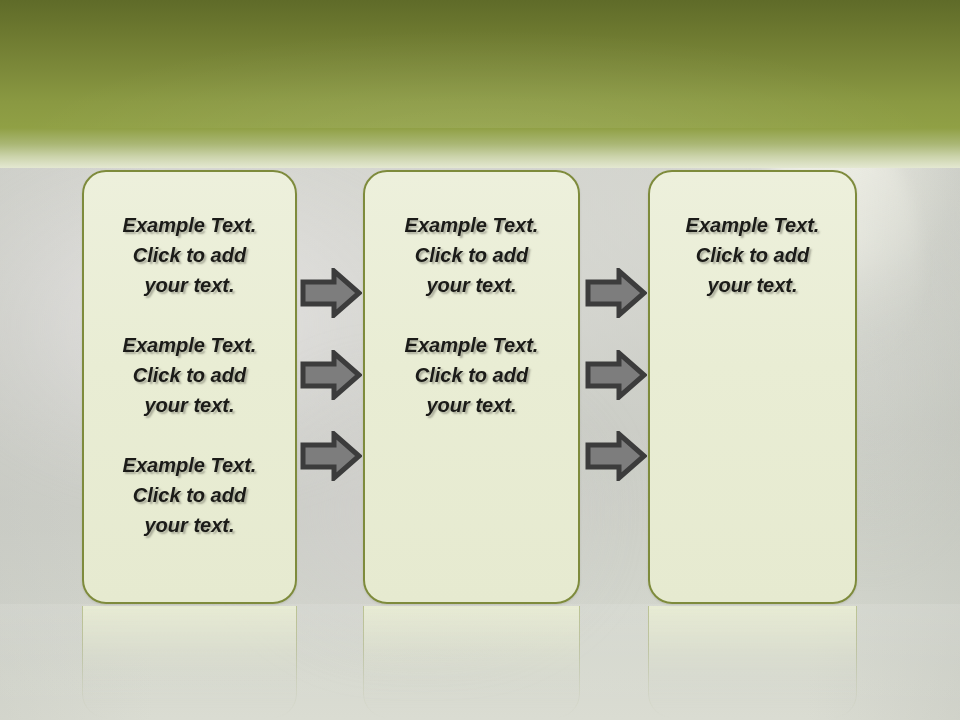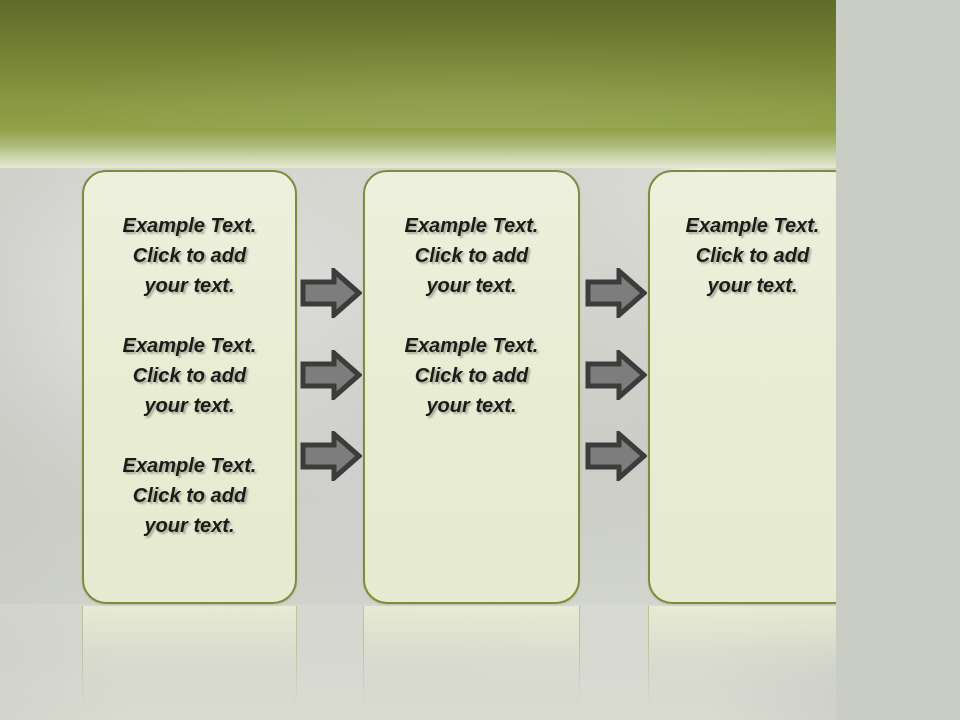--- a/index.html
+++ b/index.html
@@ -6,21 +6,21 @@
   html,body { width:960px; height:720px; overflow:hidden; }
   body {
     font-family:"Liberation Sans", sans-serif;
     background:#c9cdc4;
     position:relative;
   }
 
   
   #slide {
     position:absolute; inset:0;
-    width:836px; height:720px;
+    width:960px; height:720px;
     overflow:hidden;
     background:#ef4444;
   }
 
   
   .bg-base {
     position:absolute; inset:0;
     background:
       radial-gradient(130% 80% at 18% 38%, rgba(225,224,220,0.95) 0%, rgba(205,206,201,0.55) 42%, rgba(190,192,186,0) 72%),
       radial-gradient(90% 60% at 78% 28%, rgba(236,236,229,0.75) 0%, rgba(210,211,204,0.2) 55%, rgba(200,202,195,0) 80%),

